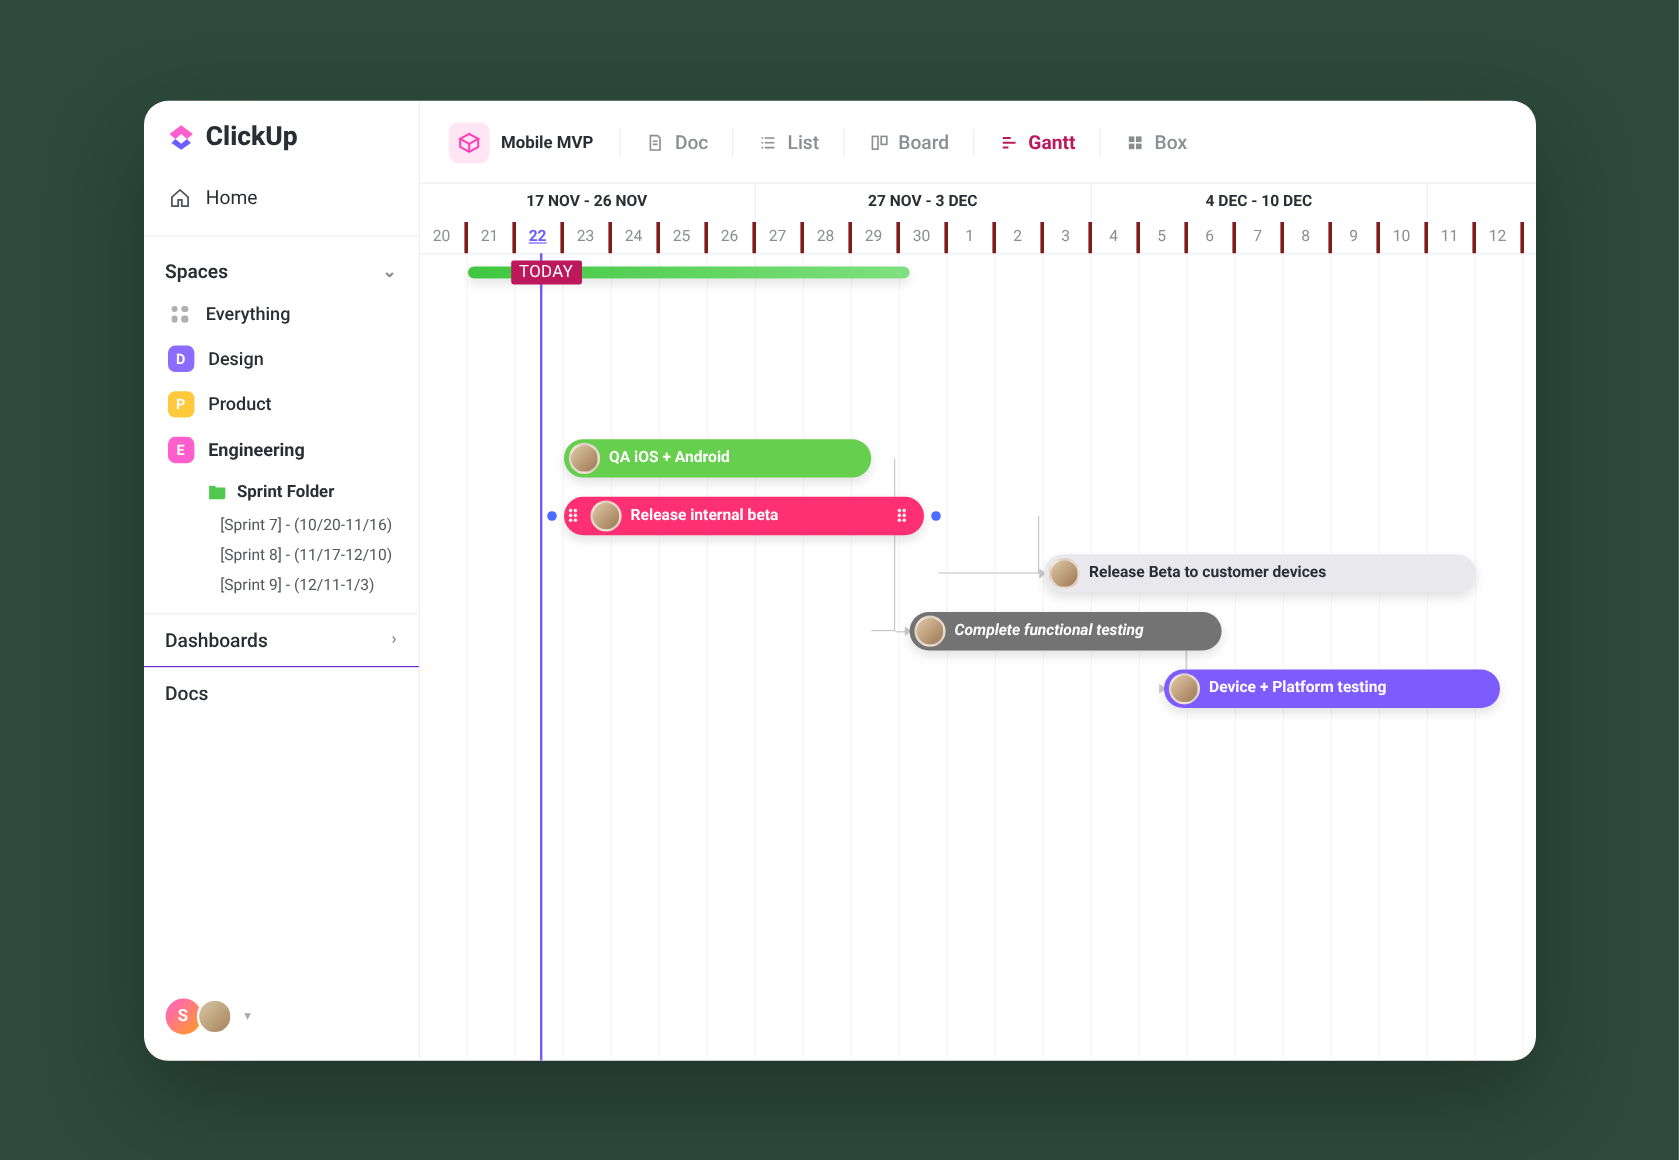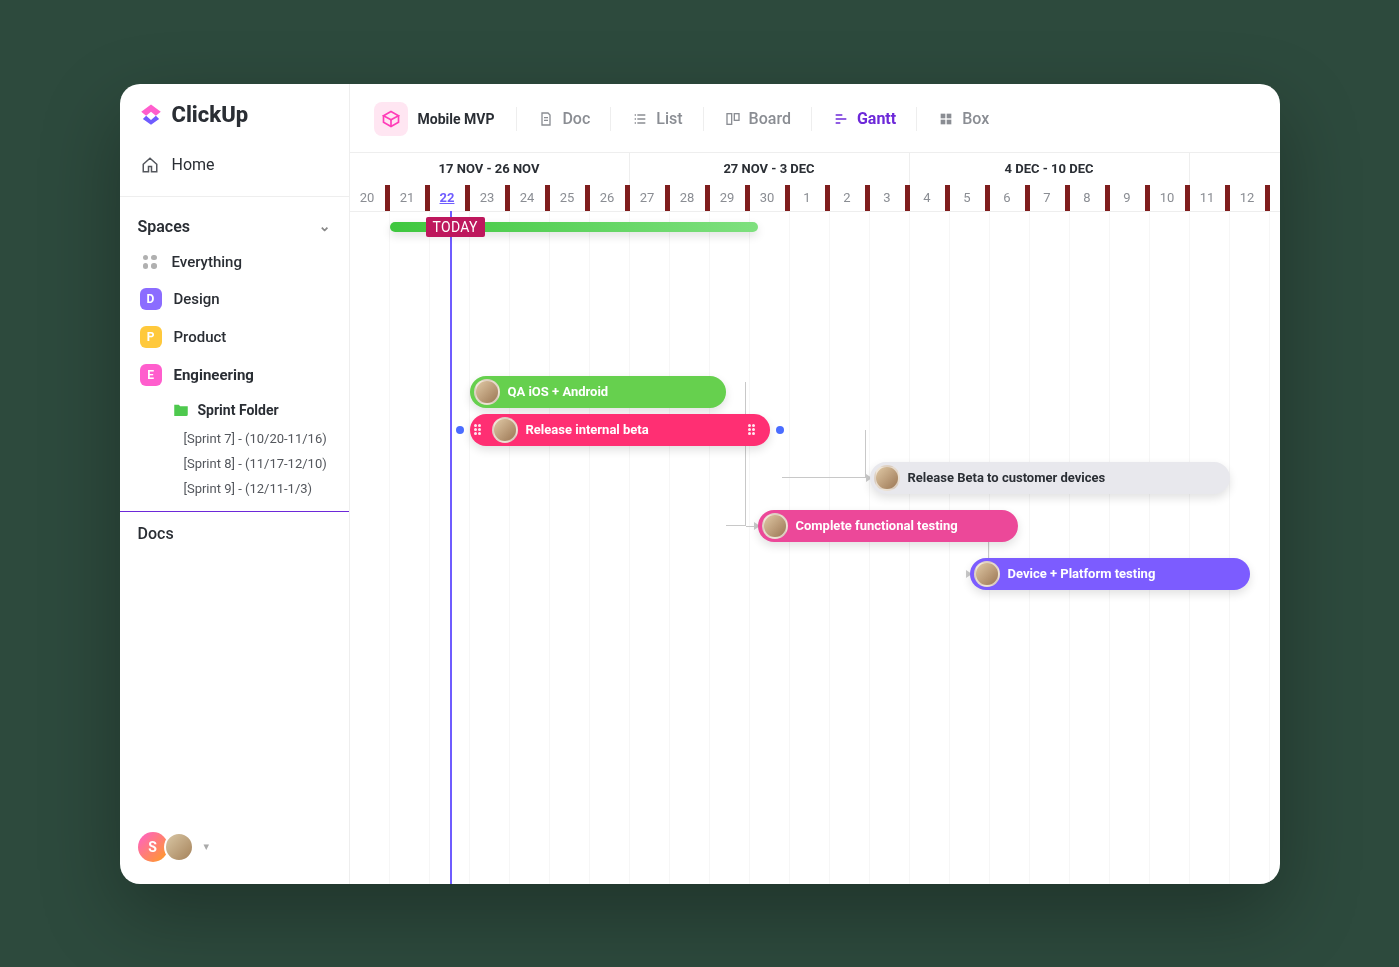--- a/index.html
+++ b/index.html
@@ -171,21 +171,21 @@
   .view-tab {
     display: flex;
     align-items: center;
     gap: 7px;
     font-size: 16px;
     color: #8a8d93;
     padding: 4px 6px;
     cursor: pointer;
     font-weight: 500;
   }
-  .view-tab.active { color: #6d28d9; font-weight:700; }
+  .view-tab.active { color: #be185d; font-weight:700; }
   .view-tab .vicon { width:18px; height:18px; display:flex; align-items:center; justify-content:center;}
   
   .gantt { flex:1; position:relative; overflow:hidden; }
   .timeline-header {
     display: flex;
     flex-direction: column;
     border-bottom: 1px solid #eee;
   }
   .range-row {
     display:flex;
@@ -198,21 +198,21 @@
     border-right: 1px solid #eee;
     display:flex; align-items:center; justify-content:center;
   }
   .day-row {
     display:flex;
     height: 26px;
     font-size: 13px;
     color: #8a8d93;
   }
   .day-cell {
-    border-right: 5px solid #7f1d1d;
+    border-right: 3px solid #7f1d1d;
     display:flex; align-items:center; justify-content:center;
     position:relative;
   }
   .day-cell.today { color:#6f5cff; font-weight:700; }
   .today-badge {
     position:absolute;
     top: 64px;
     background:#be185d;
     color:#fff;
     font-size:14px;
@@ -356,20 +356,24 @@
               </svg></span>
           <span>Sprint Folder</span>
         </div>
         <div class="tree-leaf">[Sprint 7] - (10/20-11/16)</div>
         <div class="tree-leaf">[Sprint 8] - (11/17-12/10)</div>
         <div class="tree-leaf">[Sprint 9] - (12/11-1/3)</div>
       </div>
     </div>
 
     <div class="sidebar-bottom-sections">
+      <div class="section-header">
+        <span>Dashboards</span>
+        <span class="chevron">›</span>
+      </div>
       <div class="section-header" style="border-top:1px solid #6d28d9;">
         <span>Docs</span>
       </div>
     </div>
 
     <div class="user-footer">
       <span class="user-badge">S</span>
       <span class="mini-avatar"></span>
       <span class="tiny-chevron">▾</span>
     </div>
@@ -494,21 +498,21 @@
             <div style="width: 40px;"></div>
             <div style="width: 40px;"></div>
             <div style="width: 40px;"></div>
             <div style="width: 40px;"></div>
             <div style="width: 40px;"></div>
             <div style="width: 40px;"></div>
             <div style="width: 40px;"></div>
             <div style="width: 40px;"></div>
           </div>
       <div class="bar summary" style="left: 40px; width: 368px; top: 10px; background: linear-gradient(90deg, rgb(63, 199, 63), rgb(127, 224, 127));"></div>
-          <div class="bar" style="left: 120px; width: 256px; top: 164px; background: rgb(102, 208, 78);">
+          <div class="bar" style="left: 120px; width: 256px; top: 154px; background: rgb(102, 208, 78);">
             <span class="avatar"></span>
             <span>QA iOS + Android</span>
           </div>
           <div class="bar" style="left: 120px; width: 300px; top: 202px; background: rgb(255, 47, 115);">
             <span class="drag-handle">
               <span></span>
               <span></span>
               <span></span>
               <span></span>
               <span></span>
@@ -522,21 +526,21 @@
               <span></span>
               <span></span>
               <span></span>
               <span></span>
             </span>
           </div>
           <div class="bar gray" style="left: 520px; width: 360px; top: 250px; background: rgb(232, 232, 237); color: rgb(42, 46, 52);">
             <span class="avatar"></span>
             <span>Release Beta to customer devices</span>
           </div>
-          <div class="bar" style="left: 408px; width: 260px; top: 298px; background: #ec4899;">
+          <div class="bar" style="left: 408px; width: 260px; top: 298px; background: #737373; font-style: italic;">
             <span class="avatar"></span>
             <span>Complete functional testing</span>
           </div>
           <div class="bar" style="left: 620px; width: 280px; top: 346px; background: rgb(124, 92, 255);">
             <span class="avatar"></span>
             <span>Device + Platform testing</span>
           </div>
           <div class="milestone-dot" style="left: 106px; top: 214px;"></div>
           <div class="milestone-dot" style="left: 426px; top: 214px;"></div>
           <div class="connector" style="left: 376px; top: 170px; width: 20px; height: 144px;"></div>

